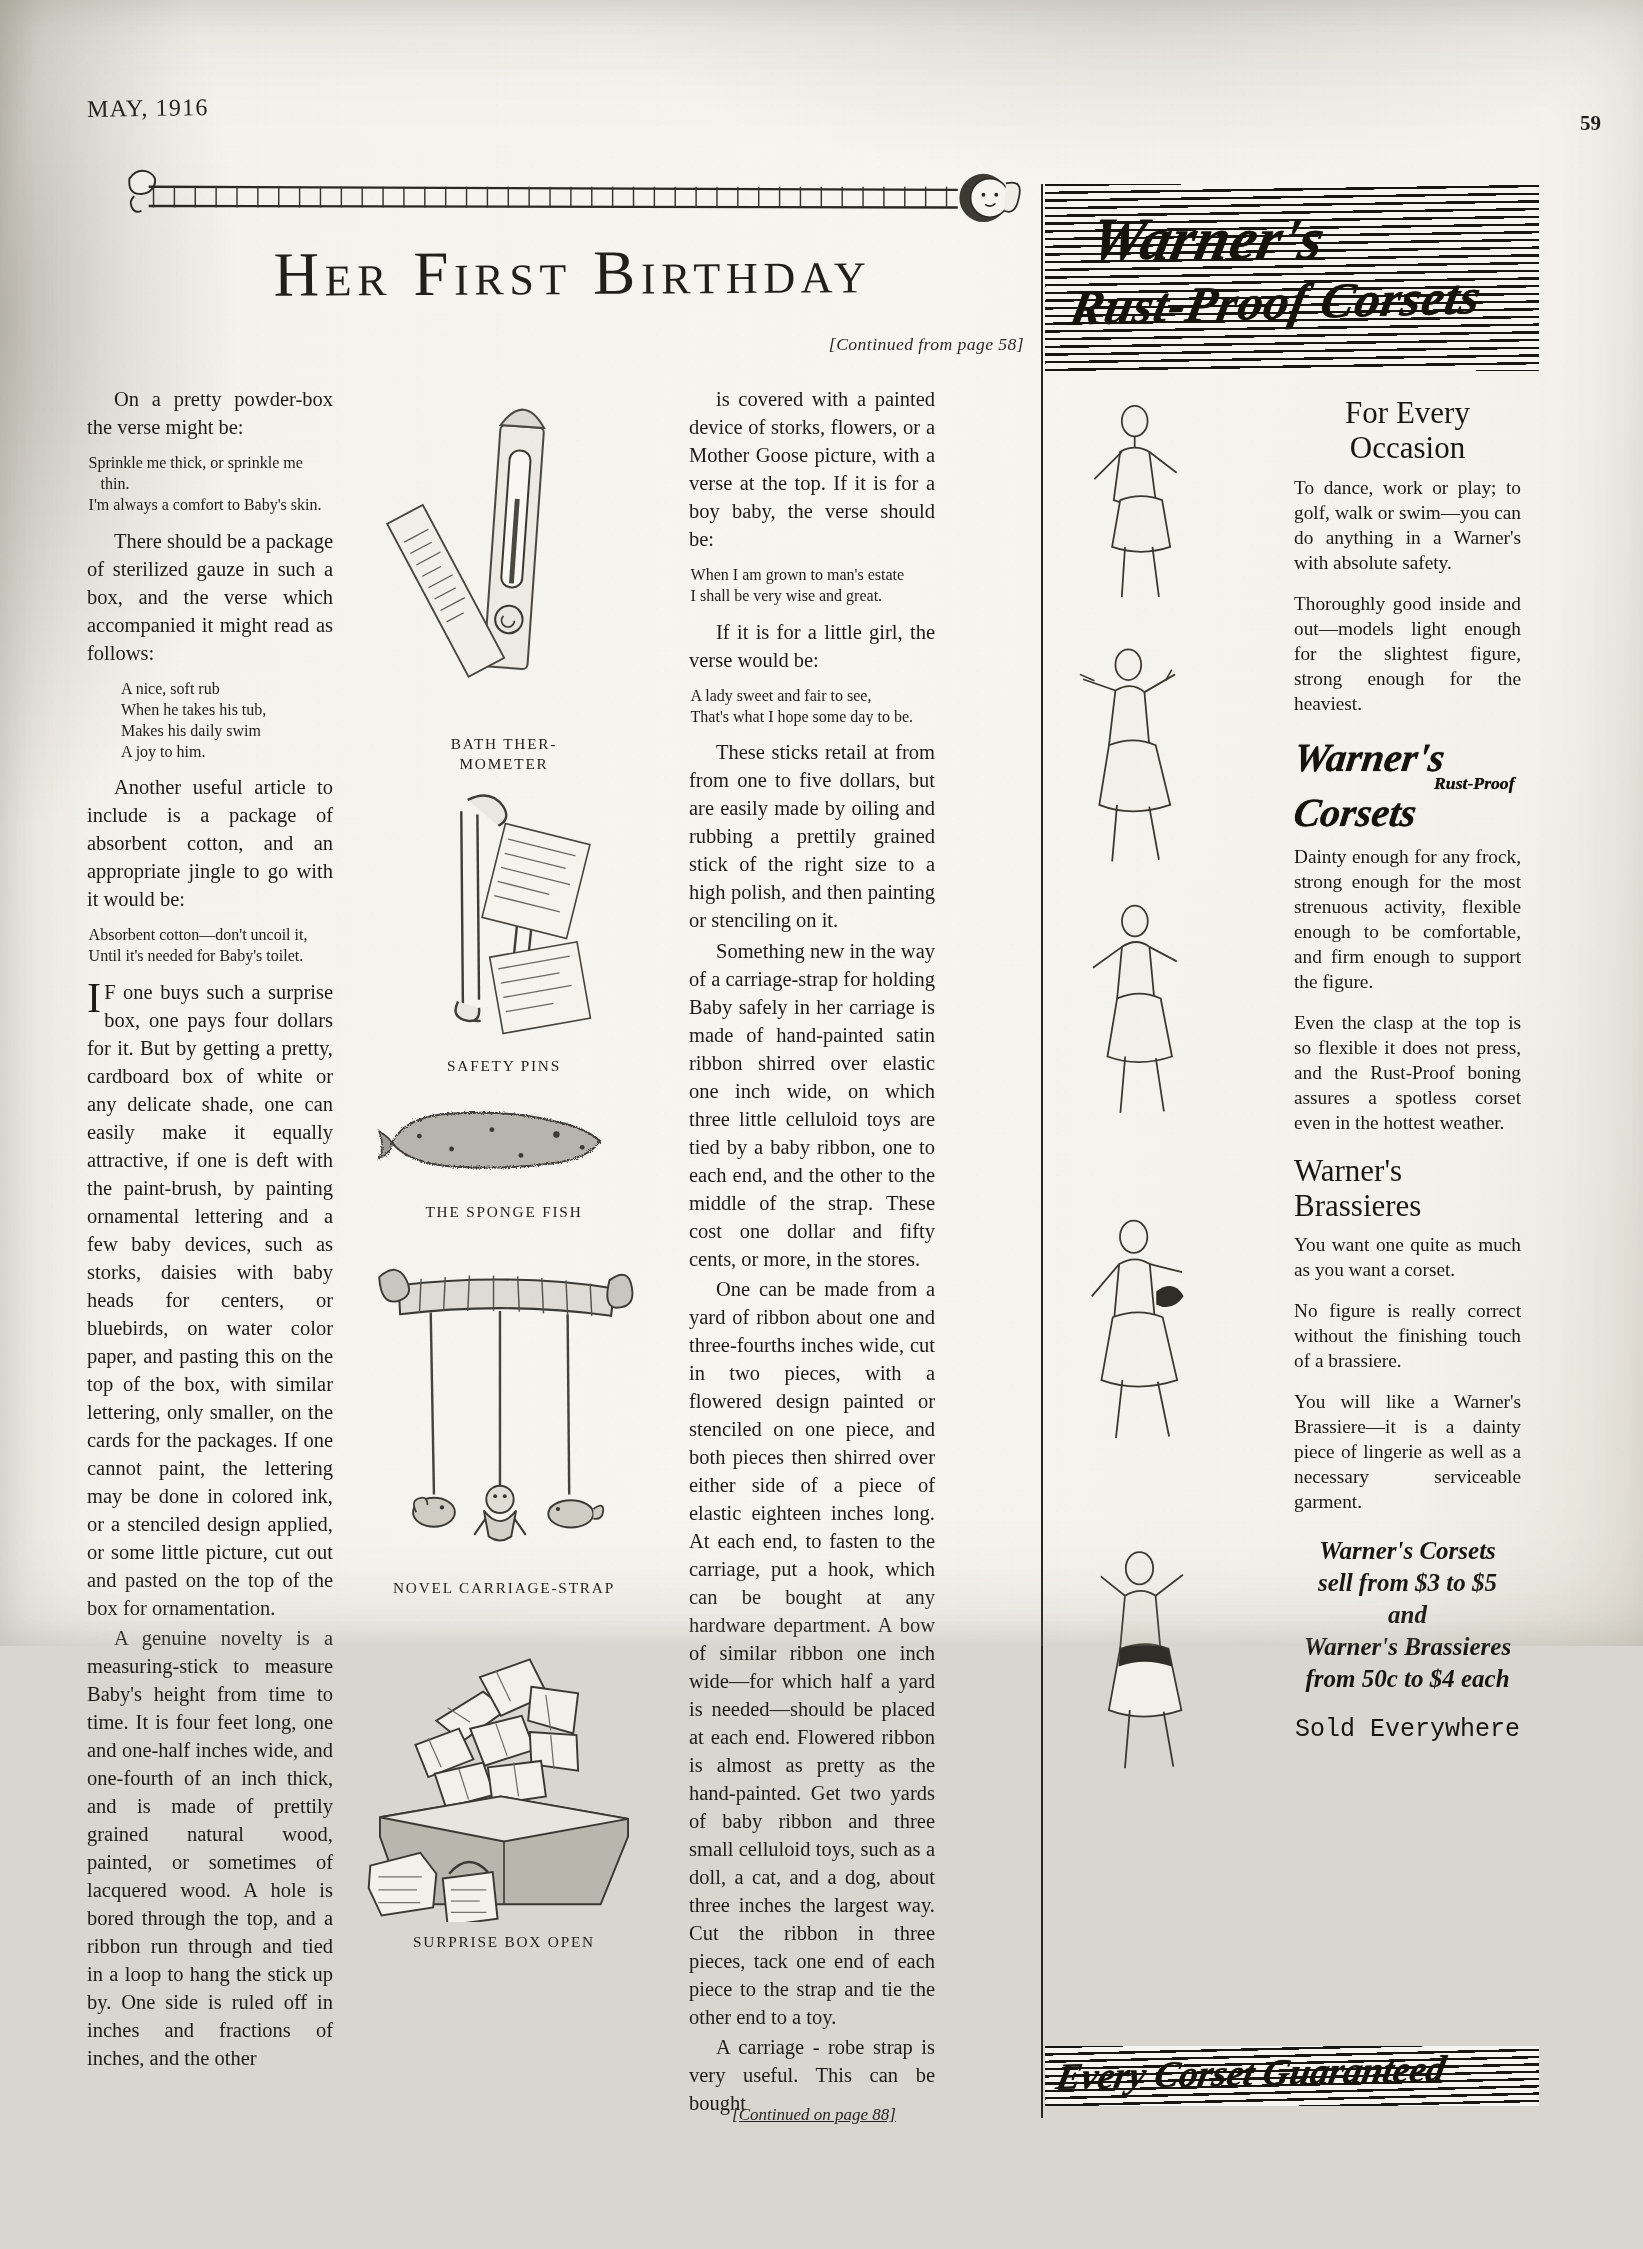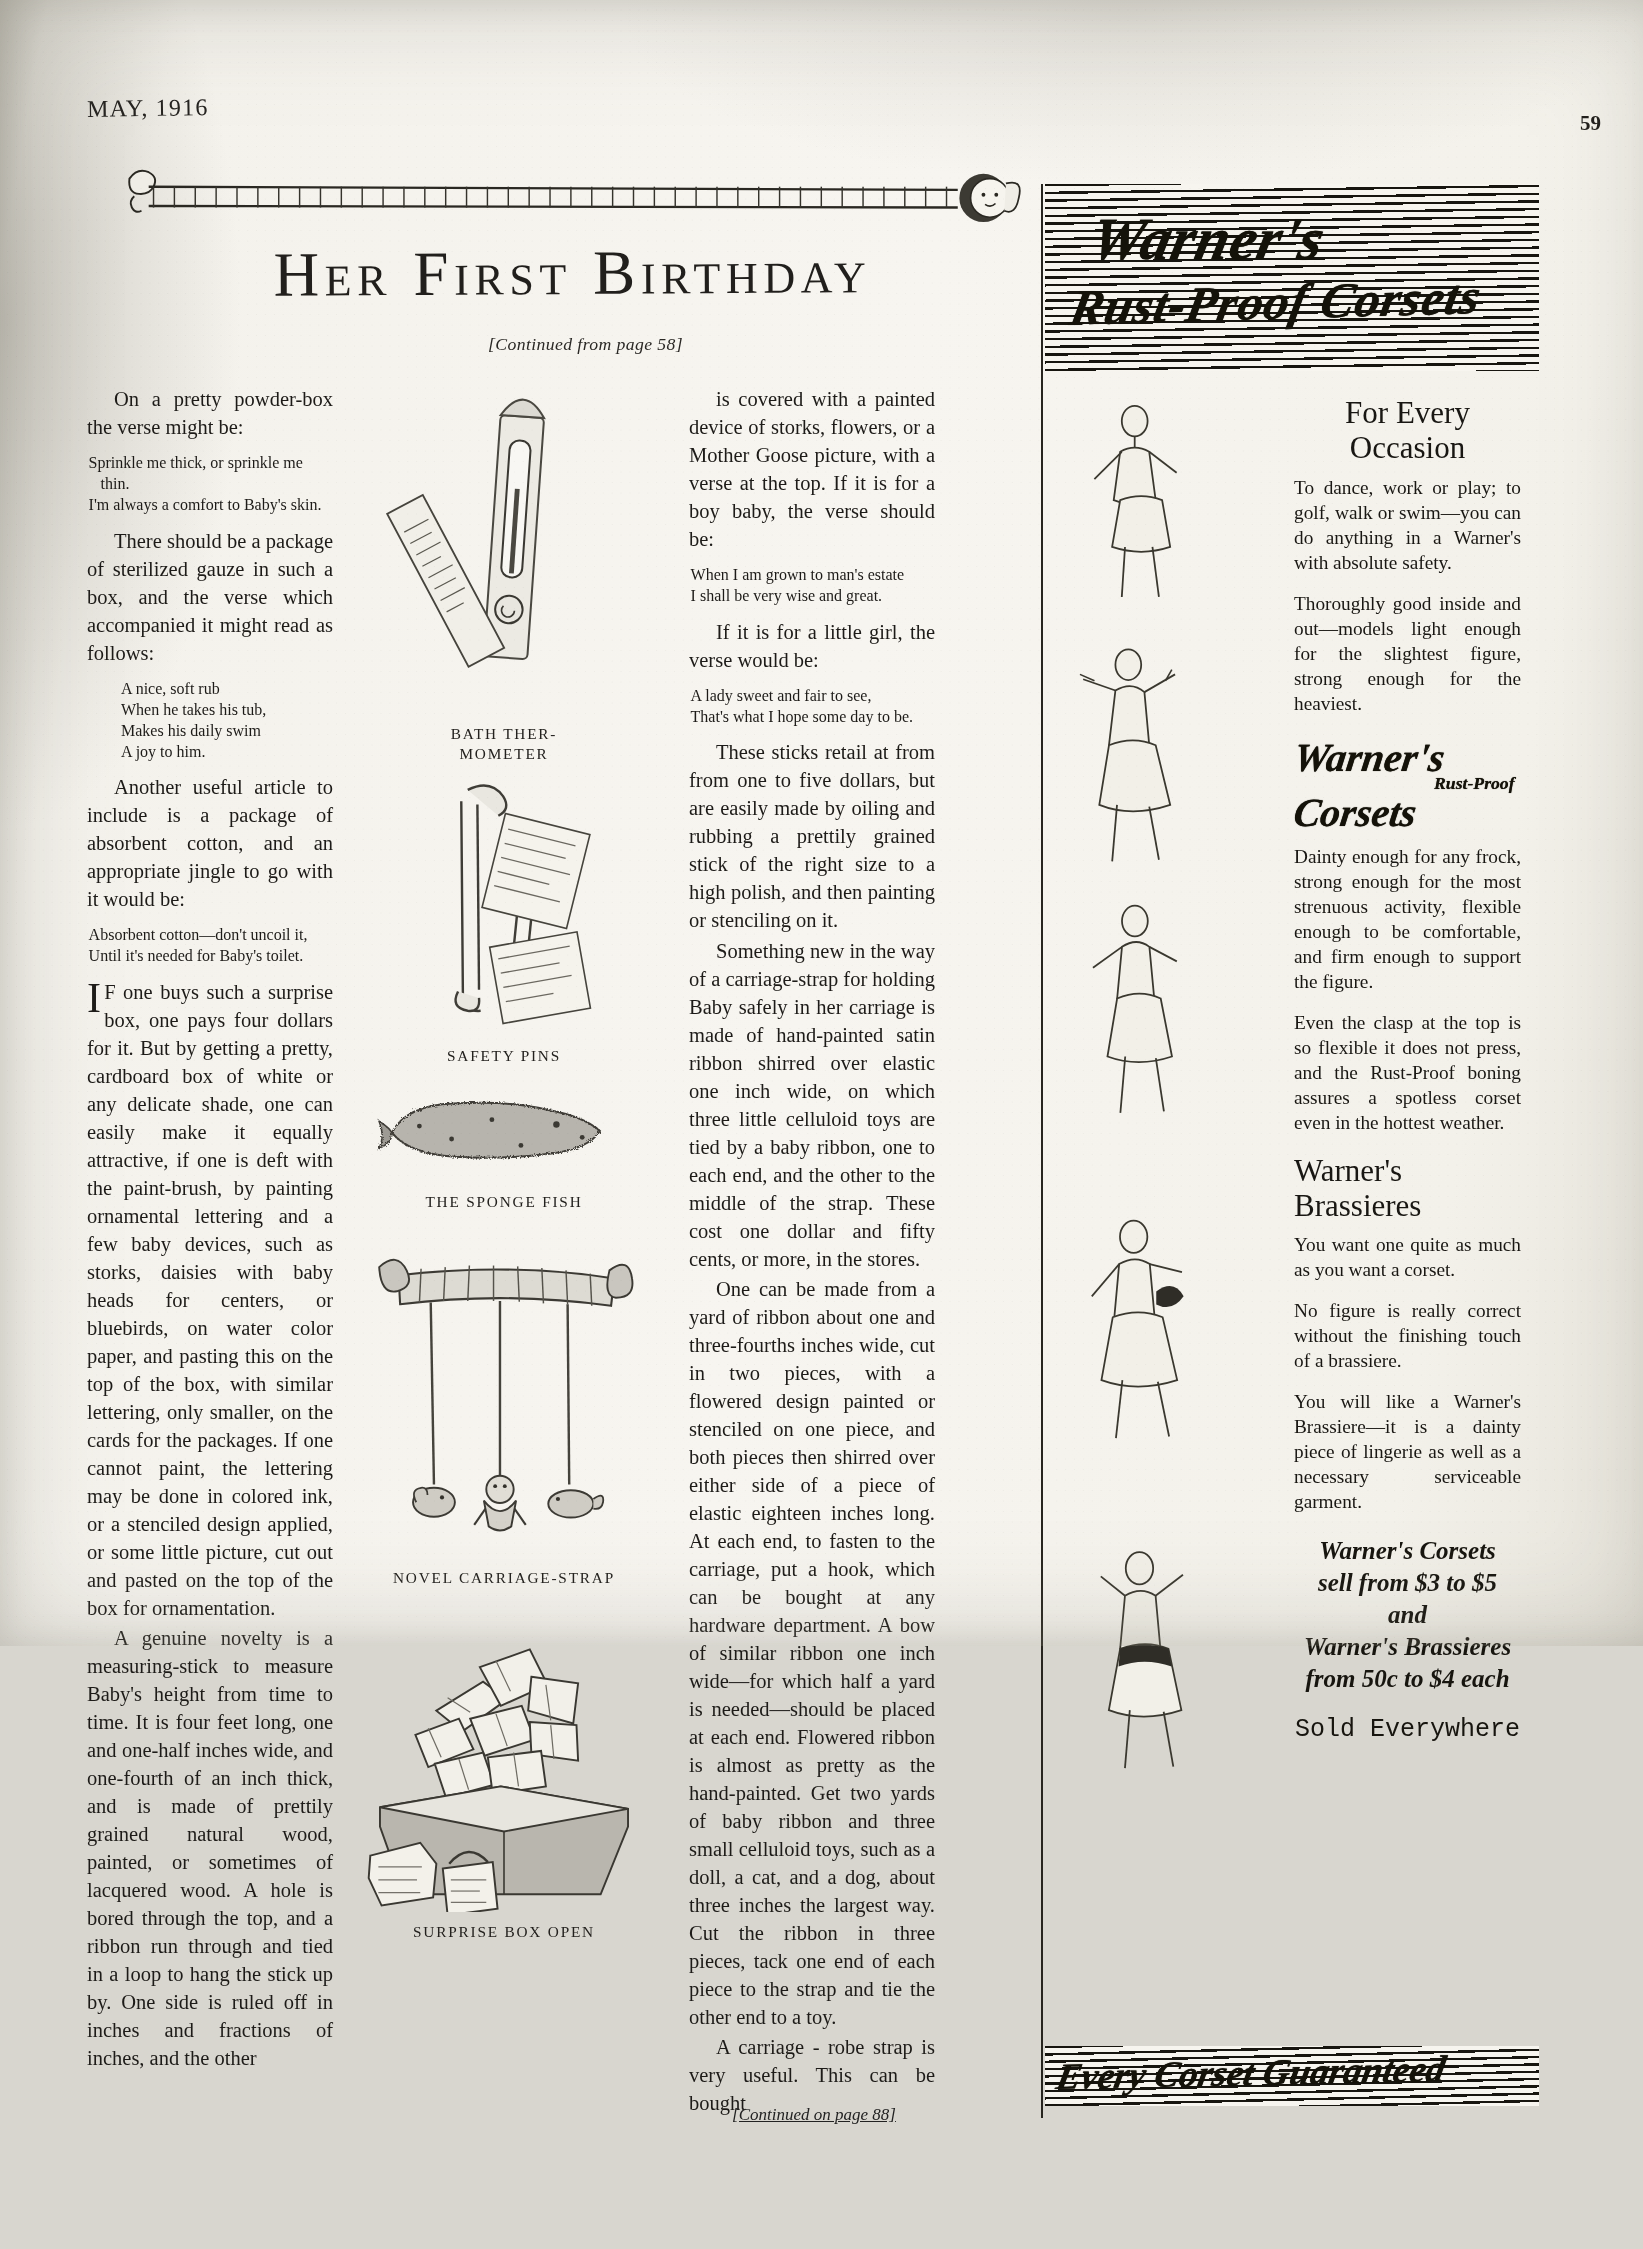--- a/index.html
+++ b/index.html
@@ -58,22 +58,22 @@
     font-size:63px;
     font-family:"Liberation Serif",serif;
     letter-spacing:5.6px;
     color:#211f1c;
     font-variant:small-caps;
     font-weight:400;
     line-height:1;
     transform:rotate(-.35deg);
   }
   .contfrom{
-    position:absolute;left:134px;top:334px;width:903px;
-    text-align:center;
+    position:absolute;left:121px;top:334px;width:903px;
+    text-align:right;
     font-style:italic;font-size:17.7px;color:#2a2825;
     letter-spacing:0.4px;
   }
 
   
   .col{
     position:absolute;
     color:#1d1b18;
     text-align:justify;
     font-size:20.5px;
@@ -94,21 +94,21 @@
   #col-mid {left:689px;top:377px;width:246px;}
 
   .dropcap-para{position:relative;text-indent:0 !important;}
   .dropcap{
     float:left;font-size:42px;line-height:35px;
     padding:3.2px 3.2px 0 0;font-family:"Liberation Serif",serif;
     color:#1d1b18;
   }
 
   
-  .illus-col{position:absolute;left:347px;top:367px;width:314px;}
+  .illus-col{position:absolute;left:347px;top:377px;width:314px;}
   .fig{width:100%;text-align:center;}
   .cap{
     font-size:15.3px;letter-spacing:1.8px;
     font-variant:small-caps;
     font-family:"Liberation Serif",serif;
     color:#23211e;text-align:center;margin-top:6.4px;line-height:19.3px;
   }
   .cont-on{
     position:absolute;left:689px;top:2105px;width:250px;text-align:center;
     font-style:italic;font-size:17px;color:#222;text-decoration:underline;

